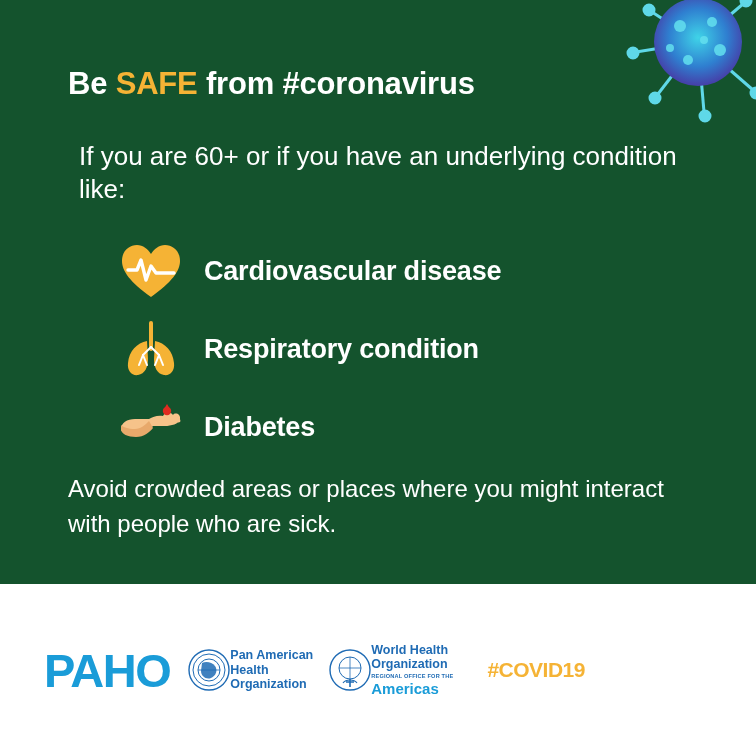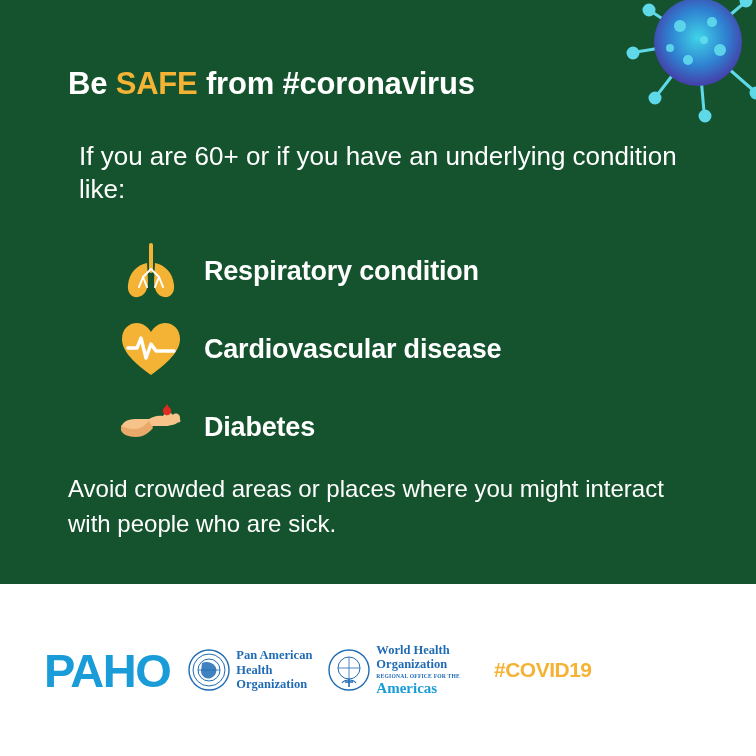--- a/index.html
+++ b/index.html
@@ -113,27 +113,25 @@
     display: flex;
     align-items: center;
     margin-left: 18px;
   }
   .seal {
     width: 42px;
     height: 42px;
     flex: 0 0 42px;
   }
   .org-text {
-    margin-left: 6px;
     color: #1f6bb4;
     font-size: 12.5px;
     font-weight: bold;
     line-height: 1.18;
     white-space: nowrap;
-    font-family: Liberation Serif, serif;
   }
   .org-text .sub {
     font-size: 5.6px;
     font-weight: bold;
     letter-spacing: 0.2px;
     color: #1f6bb4;
     display: block;
     margin-top: 1px;
   }
   .org-text .americas {
@@ -193,49 +191,49 @@
   <div class="headline">
     <span>Be </span><span class="safe">SAFE</span><span> from #coronavirus</span>
   </div>
 
   <div class="intro">If you are 60+ or if you have an underlying condition like:</div>
 
   <div class="conditions">
 
     <div class="condition">
       <span class="ico">
+        <svg width="62" height="58" viewBox="0 0 62 58">
+          <path d="M31 55 C10 40 2 29 2 19 C2 9 9 3 17 3 C23 3 28 7 31 12 C34 7 39 3 45 3 C53 3 60 9 60 19 C60 29 52 40 31 55 Z" fill="#f5b335"></path>
+          <polyline points="8,28 17,28 21,18 26,38 31,24 36,31 54,31" fill="none" stroke="#ffffff" stroke-width="3.4" stroke-linejoin="round" stroke-linecap="round"></polyline>
+        </svg>
+      </span>
+      <span class="lbl">Cardiovascular disease</span>
+    </div>
+
+    <div class="condition">
+      <span class="ico">
         <svg width="56" height="60" viewBox="0 0 56 60">
           <path d="M28 4 L28 30" stroke="#f5b335" stroke-width="4" stroke-linecap="round"></path>
           <path d="M24 22 C14 24 6 32 5 44 C4 52 9 57 15 56 C22 55 25 48 25 40 Z" fill="#f5b335"></path>
           <path d="M32 22 C42 24 50 32 51 44 C52 52 47 57 41 56 C34 55 31 48 31 40 Z" fill="#f5b335"></path>
           <g stroke="#ffffff" stroke-width="2" fill="none" stroke-linecap="round">
             <path d="M28 28 L20 36"></path>
               <path d="M20 36 L16 46"></path>
               <path d="M20 36 L24 46"></path>
             <path d="M28 28 L36 36"></path>
               <path d="M36 36 L40 46"></path>
               <path d="M36 36 L32 46"></path>
           </g>
         </svg>
       </span>
       <span class="lbl">Respiratory condition</span>
     </div>
 
     <div class="condition">
       <span class="ico">
-        <svg width="62" height="58" viewBox="0 0 62 58">
-          <path d="M31 55 C10 40 2 29 2 19 C2 9 9 3 17 3 C23 3 28 7 31 12 C34 7 39 3 45 3 C53 3 60 9 60 19 C60 29 52 40 31 55 Z" fill="#f5b335"></path>
-          <polyline points="8,28 17,28 21,18 26,38 31,24 36,31 54,31" fill="none" stroke="#ffffff" stroke-width="3.4" stroke-linejoin="round" stroke-linecap="round"></polyline>
-        </svg>
-      </span>
-      <span class="lbl">Cardiovascular disease</span>
-    </div>
-
-    <div class="condition">
-      <span class="ico">
         <svg width="64" height="48" viewBox="0 0 64 48">
           <path d="M2 26 C2 20 8 16 16 16 L30 16 C34 14 38 12 44 13 C46 9 52 9 54 12 C56 9 62 11 61 16 C60 21 52 23 46 23 L34 23 C30 27 24 32 16 32 C8 32 2 30 2 26 Z" fill="#f6c38a"></path>
           <path d="M2 26 C2 31 9 34 17 34 C25 34 31 29 34 25 L30 18 C26 22 22 26 16 26 C9 26 4 24 2 22 Z" fill="#e8a96b"></path>
           <path d="M60 14 C61 16 62 18 61 19 C59 20 57 19 57 17 C57 15 59 13 60 14 Z" fill="#f6c38a"></path>
           <circle cx="48" cy="8" r="4.2" fill="#e02b20"></circle>
           <path d="M48 1 L51 6 L45 6 Z" fill="#e02b20"></path>
         </svg>
       </span>
       <span class="lbl">Diabetes</span>
     </div>

